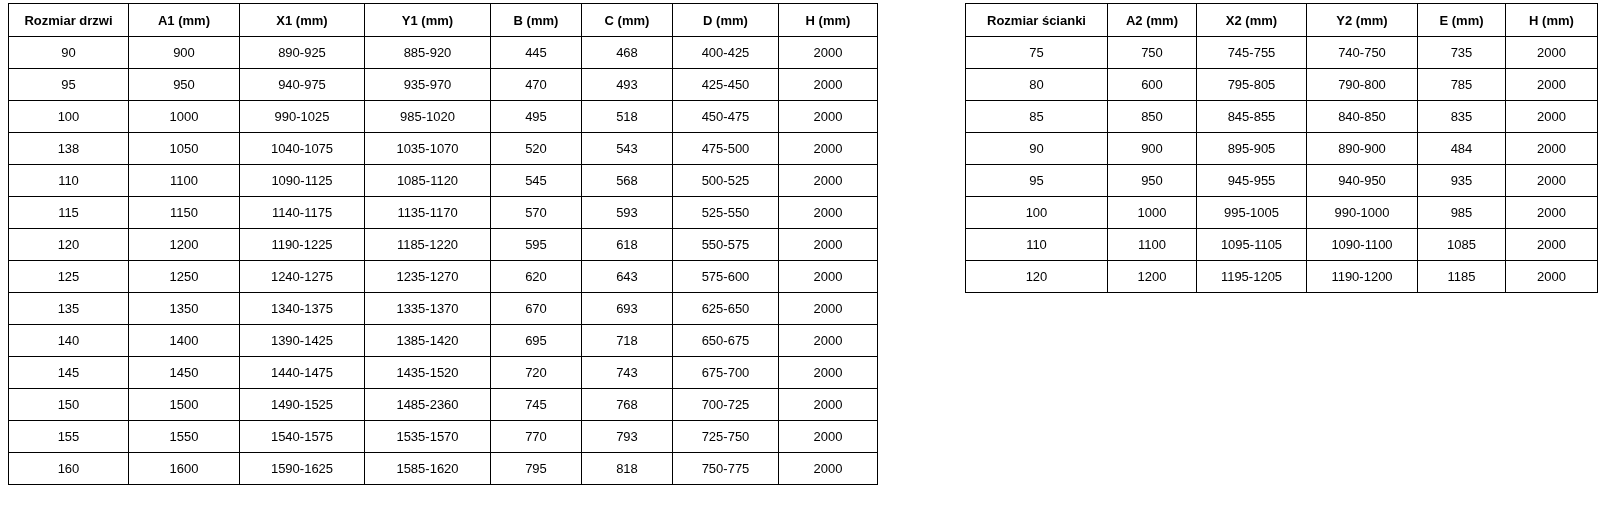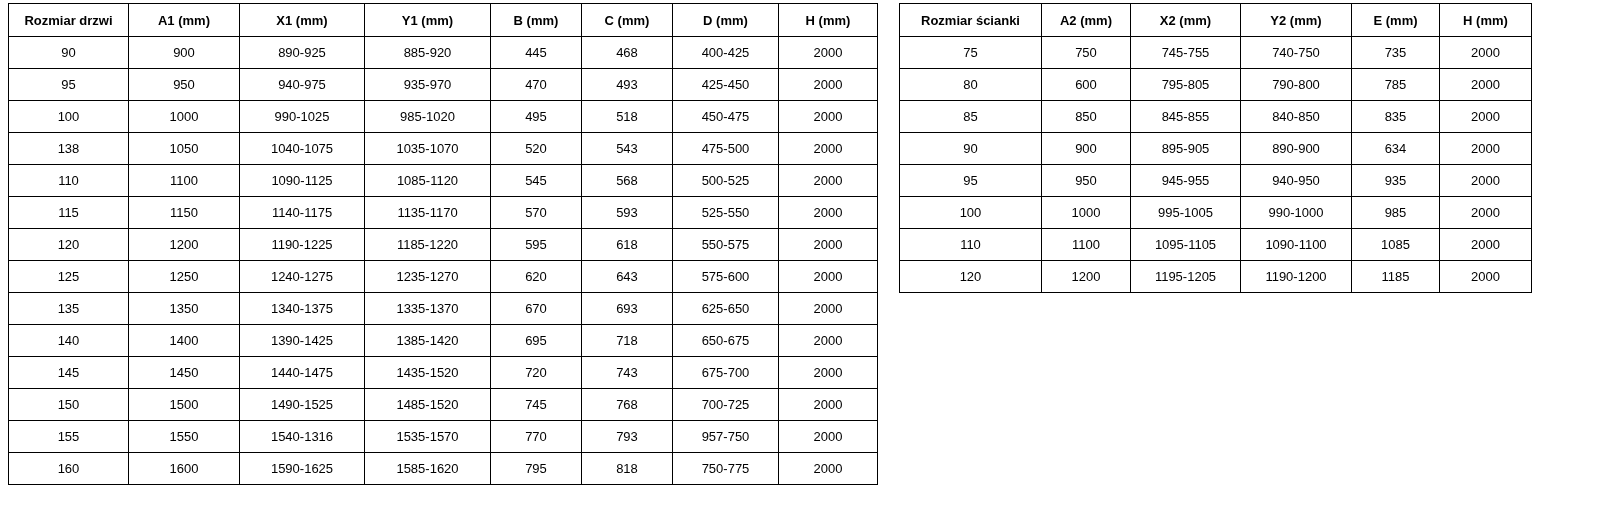--- a/index.html
+++ b/index.html
@@ -54,21 +54,21 @@
   #doors-table col.c2 { width: 125px; }
   #doors-table col.c3 { width: 126px; }
   #doors-table col.c4 { width: 91px; }
   #doors-table col.c5 { width: 91px; }
   #doors-table col.c6 { width: 106px; }
   #doors-table col.c7 { width: 99px; }
 
   
   #walls-table-wrap {
     position: absolute;
-    left: 899px;
+    left: 965px;
     top: 3px;
   }
   #walls-table {
     width: 632px;
   }
   #walls-table col.c0 { width: 142px; }
   #walls-table col.c1 { width: 89px; }
   #walls-table col.c2 { width: 110px; }
   #walls-table col.c3 { width: 111px; }
   #walls-table col.c4 { width: 88px; }
@@ -211,34 +211,34 @@
             <td>1435-1520</td>
             <td>720</td>
             <td>743</td>
             <td>675-700</td>
             <td>2000</td>
           </tr>
           <tr>
             <td>150</td>
             <td>1500</td>
             <td>1490-1525</td>
-            <td>1485-1520</td>
+            <td>1485-2360</td>
             <td>745</td>
             <td>768</td>
             <td>700-725</td>
             <td>2000</td>
           </tr>
           <tr>
             <td>155</td>
             <td>1550</td>
-            <td>1540-1316</td>
+            <td>1540-1575</td>
             <td>1535-1570</td>
             <td>770</td>
             <td>793</td>
-            <td>957-750</td>
+            <td>725-750</td>
             <td>2000</td>
           </tr>
           <tr>
             <td>160</td>
             <td>1600</td>
             <td>1590-1625</td>
             <td>1585-1620</td>
             <td>795</td>
             <td>818</td>
             <td>750-775</td>
@@ -291,21 +291,21 @@
             <td>845-855</td>
             <td>840-850</td>
             <td>835</td>
             <td>2000</td>
           </tr>
           <tr>
             <td>90</td>
             <td>900</td>
             <td>895-905</td>
             <td>890-900</td>
-            <td>634</td>
+            <td>484</td>
             <td>2000</td>
           </tr>
           <tr>
             <td>95</td>
             <td>950</td>
             <td>945-955</td>
             <td>940-950</td>
             <td>935</td>
             <td>2000</td>
           </tr>

